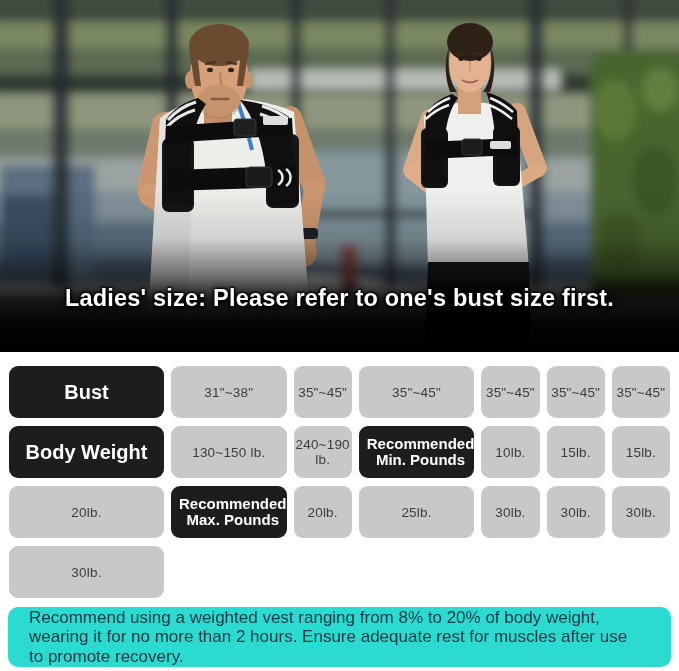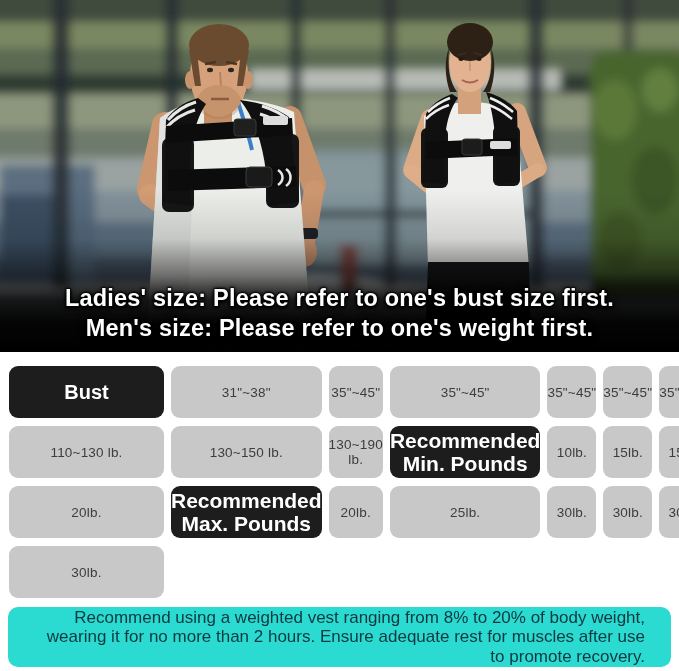--- a/index.html
+++ b/index.html
@@ -16,33 +16,32 @@
     text-shadow:-1px -1px 2px rgba(0,0,0,.85),1px -1px 2px rgba(0,0,0,.85),
                 -1px 2px 3px rgba(0,0,0,.9),1px 2px 3px rgba(0,0,0,.9),0 0 8px rgba(0,0,0,.7);
   }
   
   .size-table{display:grid;grid-template-columns:155px repeat(6,1fr);column-gap:7px;row-gap:8px;margin:14px 9px 0;}
   .hcell{
     background:#1d1d1d;color:#ffffff;border-radius:9px;height:52px;
     display:flex;align-items:center;justify-content:center;text-align:center;
     font-weight:700;font-size:20px;line-height:1.1;white-space:pre-line;
   }
-  .hcell.sm{font-size:21px;}
+  .hcell.sm{font-size:15px;padding-left:8px;}
   .dcell{
     background:#c8c8c8;color:#3d3d3d;border-radius:9px;height:52px;
     display:flex;align-items:center;justify-content:center;text-align:center;
     font-size:13.5px;letter-spacing:.2px;
   }
   
   .note{
     margin:9px 8px 0;background:#2bdbd1;border-radius:10px;box-sizing:border-box;
     height:60px;display:flex;align-items:center;
     color:#0f3840;font-size:17px;line-height:19.5px;font-weight:500;
     padding:2px 26px 2px 21px;
-    text-align:right;
   }
 </style>
 </head>
 <body>
 
 <div class="photo">
   <svg width="679" height="352" viewBox="0 0 679 352">
     <defs>
       <filter id="bgblur" x="-10%" y="-10%" width="120%" height="120%">
         <feGaussianBlur stdDeviation="5"></feGaussianBlur>
@@ -178,37 +177,36 @@
       <polygon points="426,142 517,138 518,155 426,159" fill="#0c0c0c"></polygon>
       <rect x="462" y="139" width="20" height="16" rx="3" fill="#1c1c1c" stroke="#383838"></rect>
       <rect x="490" y="141" width="21" height="8" rx="2" fill="#dddddd"></rect>
     </g>
 
     <rect x="0" y="190" width="679" height="162" fill="url(#fade)"></rect>
   </svg>
 
   <div class="overlay">
     <div>Ladies' size: Please refer to one's bust size first.</div>
-    <div>Men's size: Please refer to one's weight first.</div>
   </div>
 </div>
 
 <div class="size-table">
 
   <div class="hcell">Bust</div>
   <div class="dcell">31"~38"</div>
   <div class="dcell">35"~45"</div>
   <div class="dcell">35"~45"</div>
   <div class="dcell">35"~45"</div>
   <div class="dcell">35"~45"</div>
   <div class="dcell">35"~45"</div>
 
-  <div class="dcell">110~130 lb.</div>
+  <div class="hcell">Body Weight</div>
   <div class="dcell">130~150 lb.</div>
-  <div class="dcell">130~190 lb.</div>
+  <div class="dcell">240~190 lb.</div>
 
   <div class="hcell sm">Recommended
 Min. Pounds</div>
   <div class="dcell">10lb.</div>
   <div class="dcell">15lb.</div>
   <div class="dcell">15lb.</div>
   <div class="dcell">20lb.</div>
 
   <div class="hcell sm">Recommended
 Max. Pounds</div>

